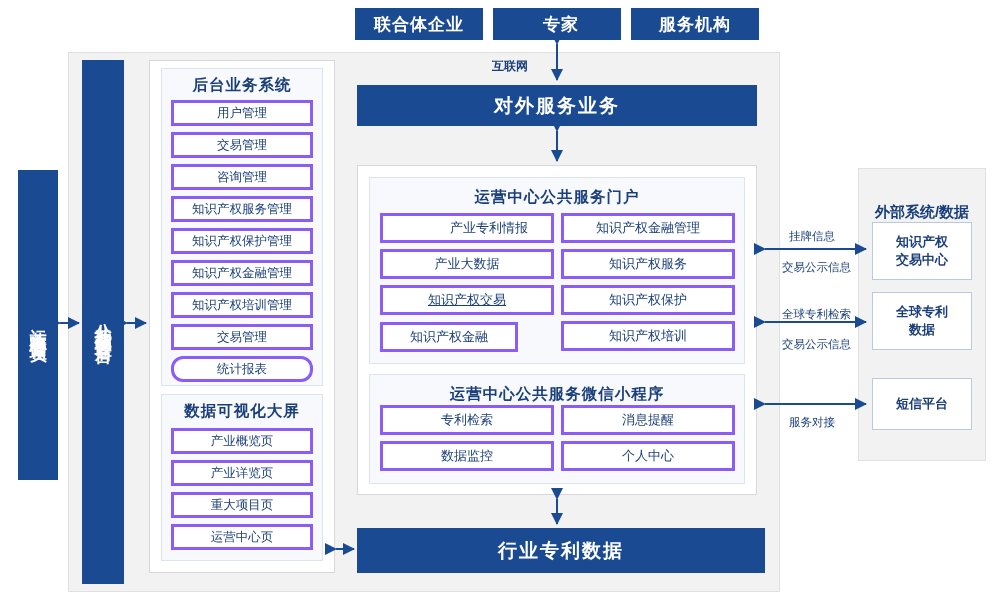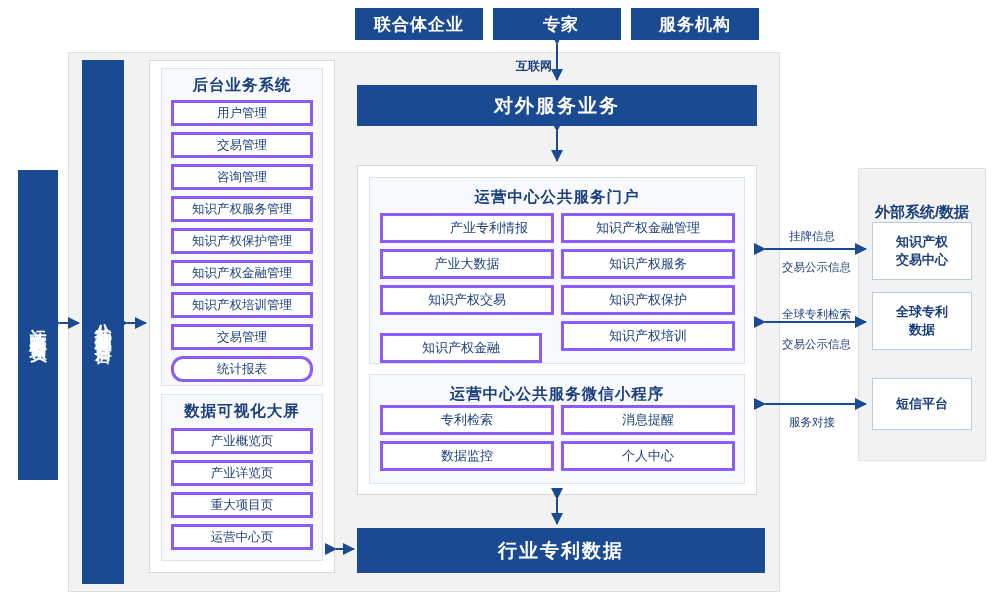--- a/index.html
+++ b/index.html
@@ -78,21 +78,21 @@
 </div>
 <div class="abs topchip" style="left:493px;top:8px;width:128px;height:32px;padding-left:8px;">
   <span>专家</span>
 </div>
 <div class="abs topchip" style="left:631px;top:8px;width:128px;height:32px;">
   <span>服务机构</span>
 </div>
 
 <div class="abs grey-frame" style="left:68px;top:52px;width:712px;height:540px;"></div>
 
-<div class="abs lbl-b" style="left:492px;top:58px;margin-left:24px;">互联网</div>
+<div class="abs lbl-b" style="left:492px;top:58px;">互联网</div>
 
 <div class="abs vbar" style="left:18px;top:170px;width:40px;height:310px;">
   <span>运营中心管理员</span>
 </div>
 
 <div class="abs vbar" style="left:82px;top:60px;width:42px;height:524px;">
   <span>公共功能及管理后台</span>
 </div>
 
 <div class="abs panel" style="left:149px;top:60px;width:186px;height:513px;"></div>
@@ -162,27 +162,27 @@
   </div>
 <div class="abs cell cell-wide" style="left:561px;top:213px;width:174px;height:30px;">
     <span>知识产权金融管理</span>
   </div>
 <div class="abs cell cell-wide" style="left:380px;top:249px;width:174px;height:30px;">
     <span>产业大数据</span>
   </div>
 <div class="abs cell cell-wide" style="left:561px;top:249px;width:174px;height:30px;">
     <span>知识产权服务</span>
   </div>
-<div class="abs cell cell-wide" style="left:380px;top:285px;width:174px;height:30px;">
+<div class="abs cell cell-wide" style="left:380px;top:285px;width:174px;height:30px;text-decoration:underline;">
     <span>知识产权交易</span>
   </div>
 <div class="abs cell cell-wide" style="left:561px;top:285px;width:174px;height:30px;">
     <span>知识产权保护</span>
   </div>
-<div class="abs cell cell-wide" style="left:380px;top:333px;width:162px;height:30px;">
+<div class="abs cell cell-wide" style="left:380px;top:322px;width:138px;height:30px;">
     <span>知识产权金融</span>
   </div>
 <div class="abs cell cell-wide" style="left:561px;top:321px;width:174px;height:30px;">
     <span>知识产权培训</span>
   </div>
 
 <div class="abs panel-light" style="left:369px;top:374px;width:376px;height:110px;"></div>
 <div class="abs sec-title" style="left:369px;top:380px;width:376px;height:28px;">
   <span>运营中心公共服务微信小程序</span>
 </div>

